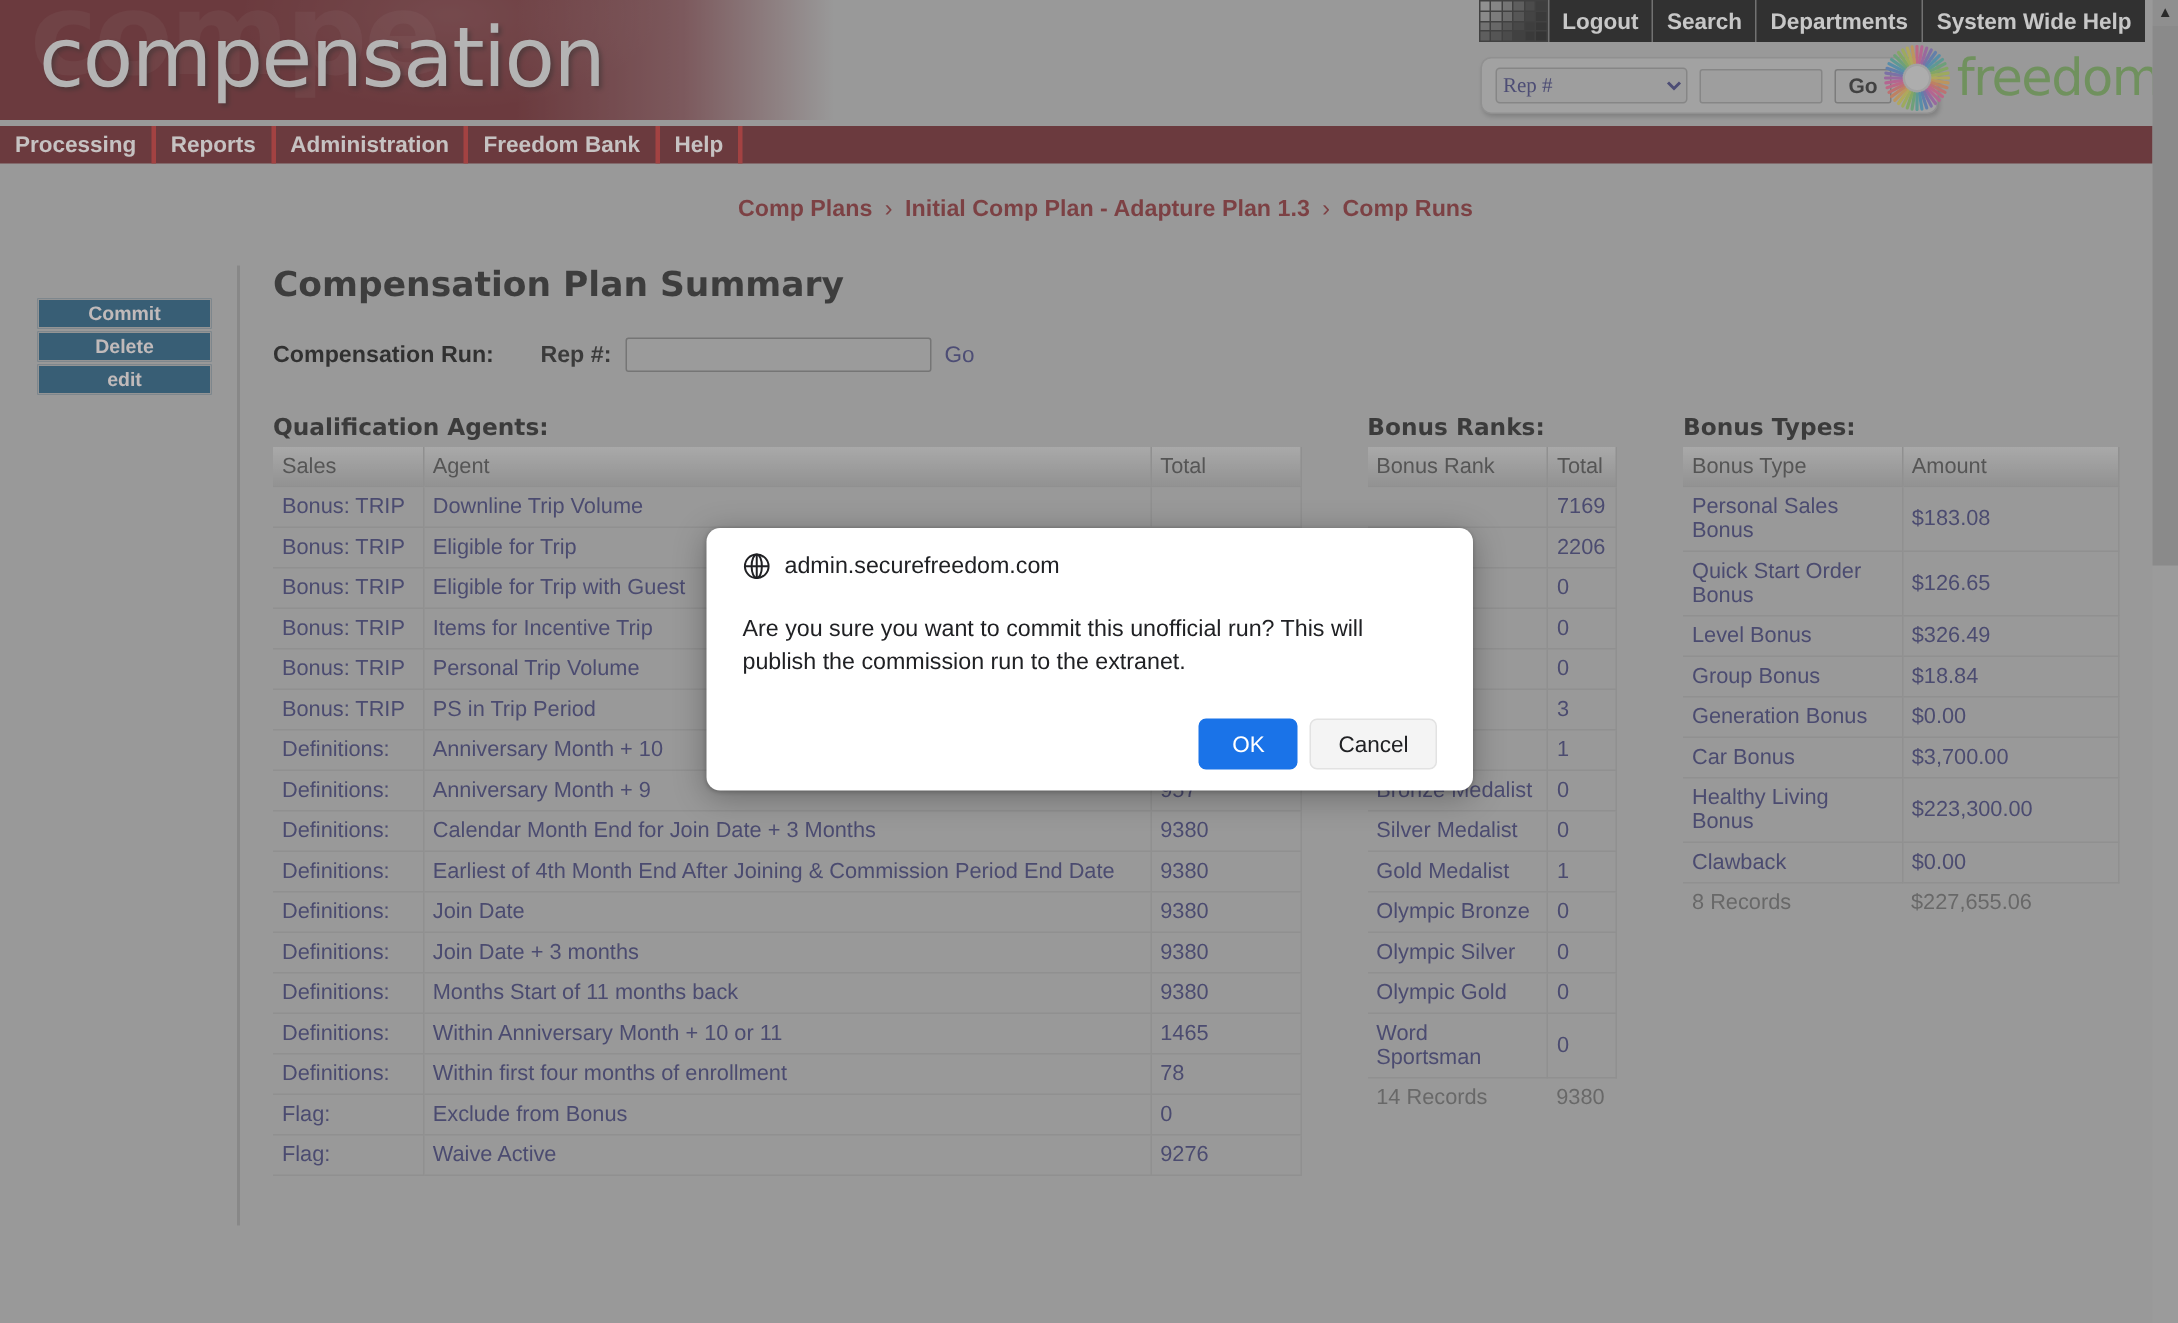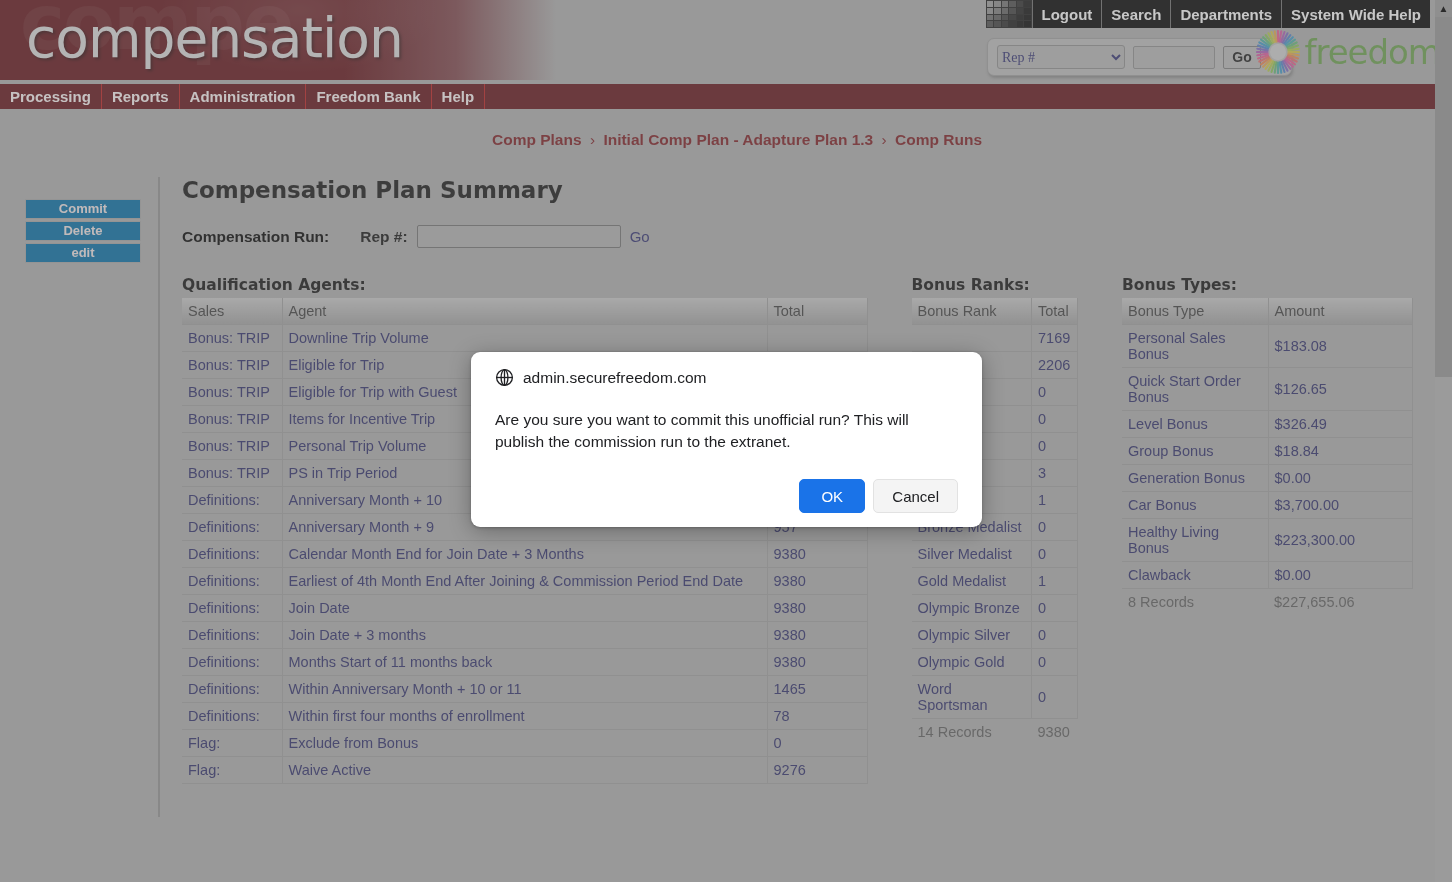--- a/index.html
+++ b/index.html
@@ -129,21 +129,21 @@
   .menubar {
     height: 25px;
     background: #5e1016;
     display: flex; align-items: stretch;
   }
   .menubar a {
     display: flex; align-items: center;
     padding: 0 10px;
     color: #f0eaea; font-size: 15px; font-weight: bold;
     text-decoration: none;
-    border-right: 1px solid #b91c1c;
+    border-right: 3px solid #b91c1c;
     white-space: nowrap;
   }
 
   
   .breadcrumb {
     padding: 22px 0 0 22px;
     font-size: 15.5px; font-weight: bold;
     color: #7a1a1f;
     text-align: center;
   }
@@ -156,21 +156,21 @@
     width: 160px;
     padding-left: 25px;
     padding-top: 22px;
     border-right: 2px solid #8d8d8d;
     height: 640px;
   }
   .side-btn {
     display: block;
     width: 116px; height: 20px;
     margin-bottom: 2px;
-    background: #0369a1;
+    background: #0c4a6e;
     color: #e8dede;
     font-size: 13px; font-weight: bold;
     text-align: center; line-height: 18px;
     border: 1px solid #a0a0a0;
     cursor: pointer;
     font-family: "Liberation Sans", sans-serif;
     padding: 0;
   }
 
   .content { padding-left: 22px; flex: 1; }

